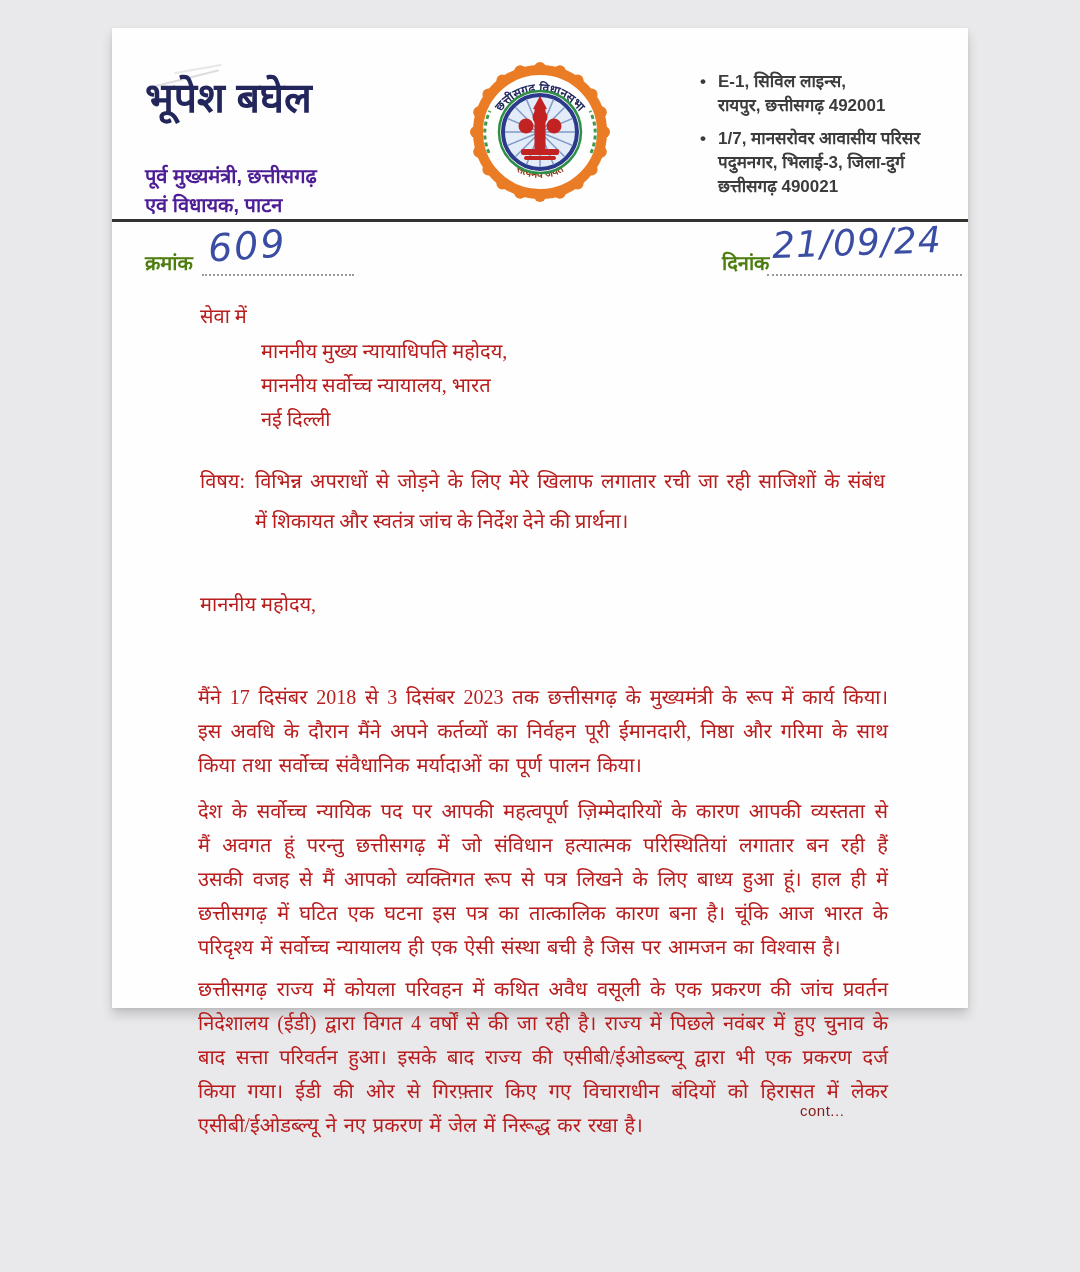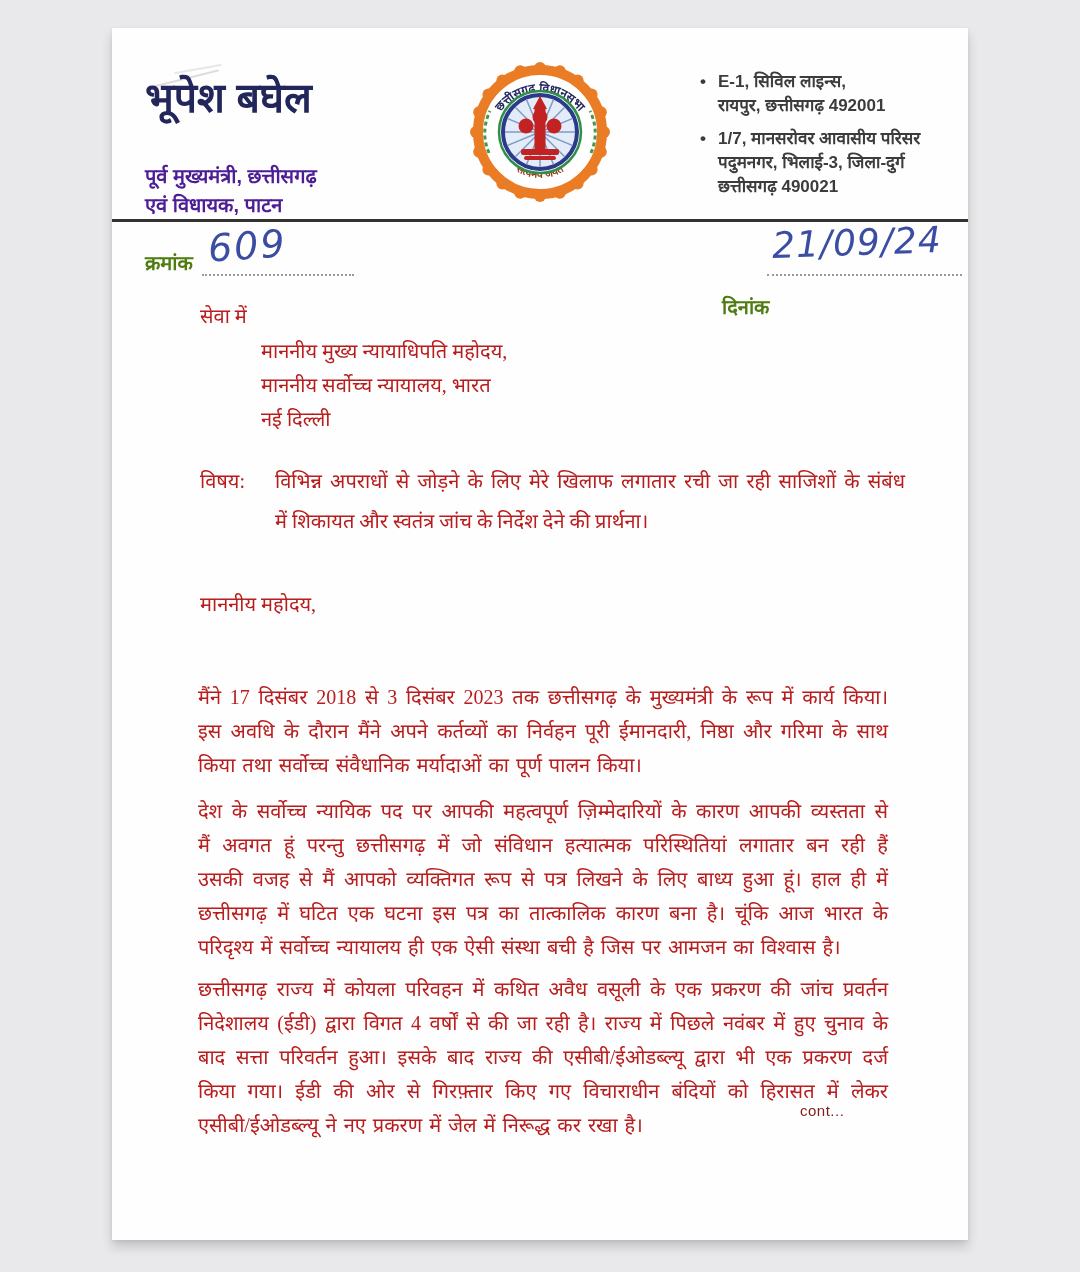--- a/index.html
+++ b/index.html
@@ -4,21 +4,21 @@
 <style>
   html,body{margin:0;padding:0;}
   body{
     width:1080px;height:1272px;
     background:#e9e9ec;
     font-family:"Liberation Serif","DejaVu Serif",serif;
     position:relative;
     overflow:hidden;
   }
   .page{
-    position:absolute;left:112px;top:28px;width:856px;height:1212px;
+    position:absolute;left:112px;top:28px;width:856px;height:980px;
     background:#fefefe;
     box-shadow:0 7px 10px rgba(0,0,0,.16), 0 1px 3px rgba(0,0,0,.08);
   }
   
   .smudge{position:absolute;left:28px;top:30px;width:110px;height:34px;opacity:.5;}
   .smudge span{position:absolute;display:block;background:#bdbdbd;height:2px;border-radius:2px;}
   .smudge .s1{left:8px;top:20px;width:72px;transform:rotate(-14deg);}
   .smudge .s2{left:34px;top:10px;width:48px;transform:rotate(-10deg);opacity:.7;}
 
   
@@ -42,39 +42,39 @@
   .addr .bullet{position:absolute;left:0;top:0;color:#3c3c3e;}
   .rule{position:absolute;left:0;top:191px;width:856px;height:3px;background:#333231;}
 
   
   .ref-label{
     position:absolute;font-size:20px;font-weight:700;color:#4d7c0f;
     font-family:"Liberation Sans","DejaVu Sans",sans-serif;
     text-align:right;
   }
   .lbl-serial{left:33px;top:221px;}
-  .lbl-date{left:610px;top:221px;margin-top:44px;}
+  .lbl-date{left:610px;top:221px;}
   .hand{
     position:absolute;color:#3a4da3;
     font-family:"DejaVu Sans",sans-serif;
     font-style:italic;font-weight:400;
   }
   .hand-serial{left:96px;top:196px;font-size:38px;transform:rotate(-4deg);letter-spacing:2px;}
   .hand-date{left:660px;top:194px;font-size:36px;transform:rotate(-2deg);letter-spacing:1px;}
   .dotline{position:absolute;border-bottom:2px dotted #9a9a9a;height:0;}
   .dot-serial{left:90px;top:246px;width:152px;}
   .dot-date{left:655px;top:246px;width:195px;}
 
   
   .dev{color:#b91c1c;font-size:20px;}
   .to-word{position:absolute;left:88px;top:274px;}
   .to-lines{position:absolute;left:143px;top:306px;line-height:34px;margin-left:6px;}
   .subject{position:absolute;left:88px;top:433px;width:700px;line-height:40px;}
   .subject .lbl{position:absolute;left:0;top:0;}
-  .subject .txt{margin-left:75px;width:630px;}
+  .subject .txt{margin-left:55px;width:630px;}
   .salutation{position:absolute;left:88px;top:562px;}
   .para{position:absolute;left:86px;width:690px;line-height:34px;word-spacing:2px;}
   .p1{top:652px;} .p2{top:766px;} .p3{top:944px;}
   .jline{text-align:justify;text-align-last:justify;}
   .cont{
     position:absolute;left:688px;top:1074px;
     font-family:"Liberation Sans","DejaVu Sans",sans-serif;
     font-size:15px;color:#7f1d1d;letter-spacing:.5px;
   }
 </style>

